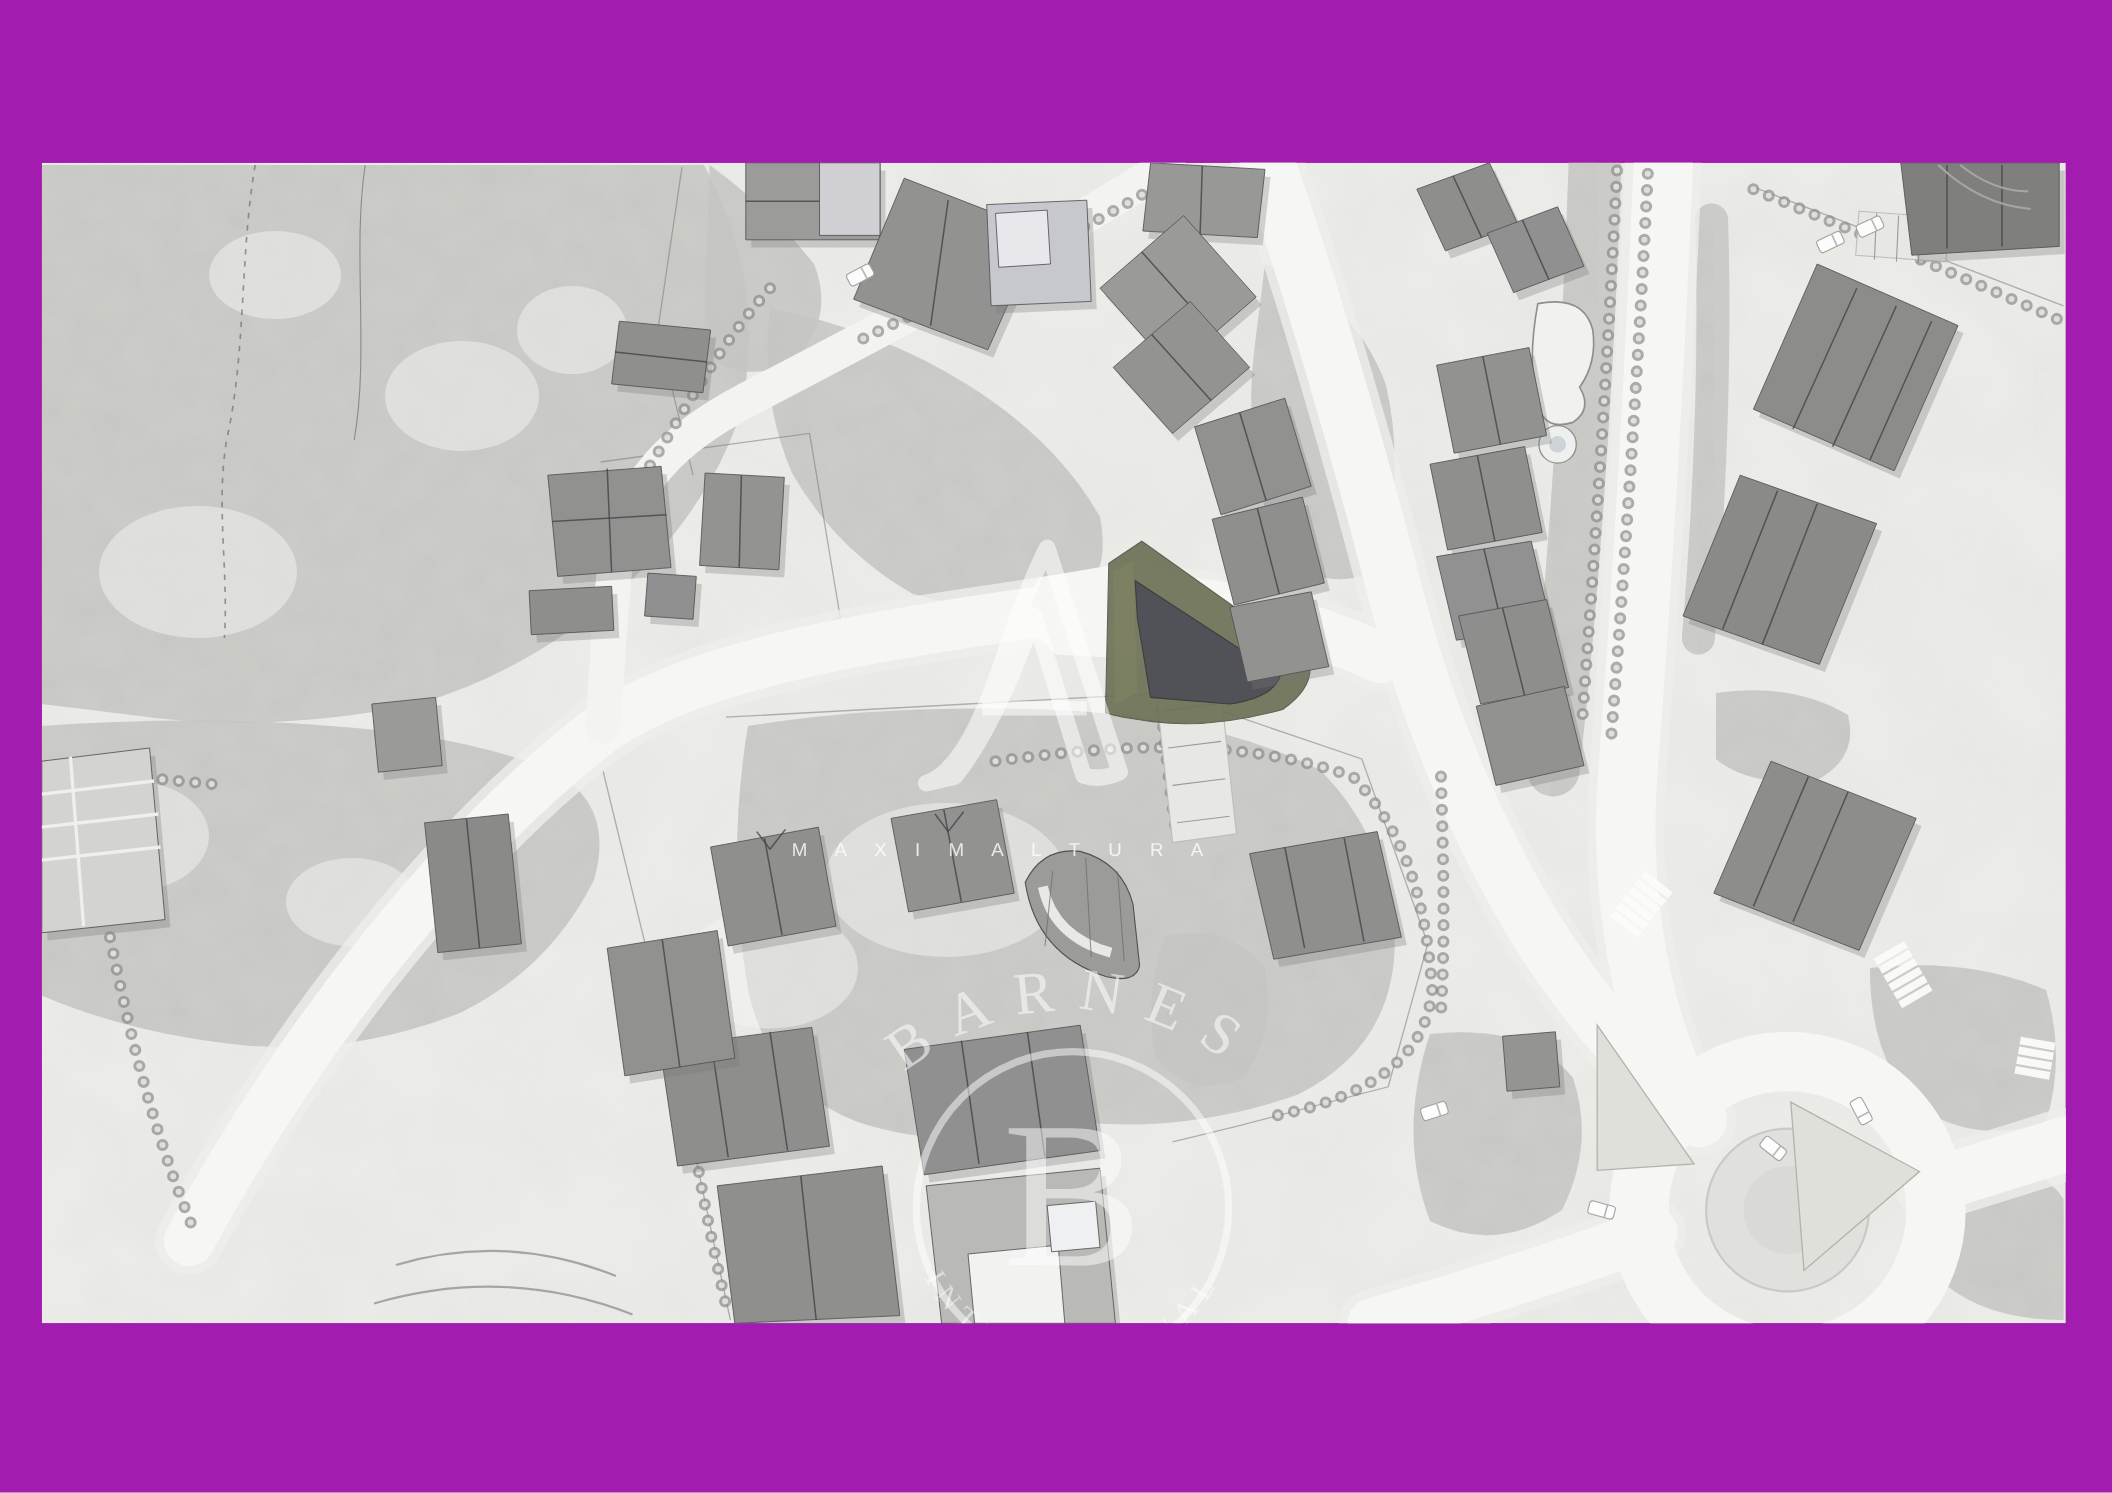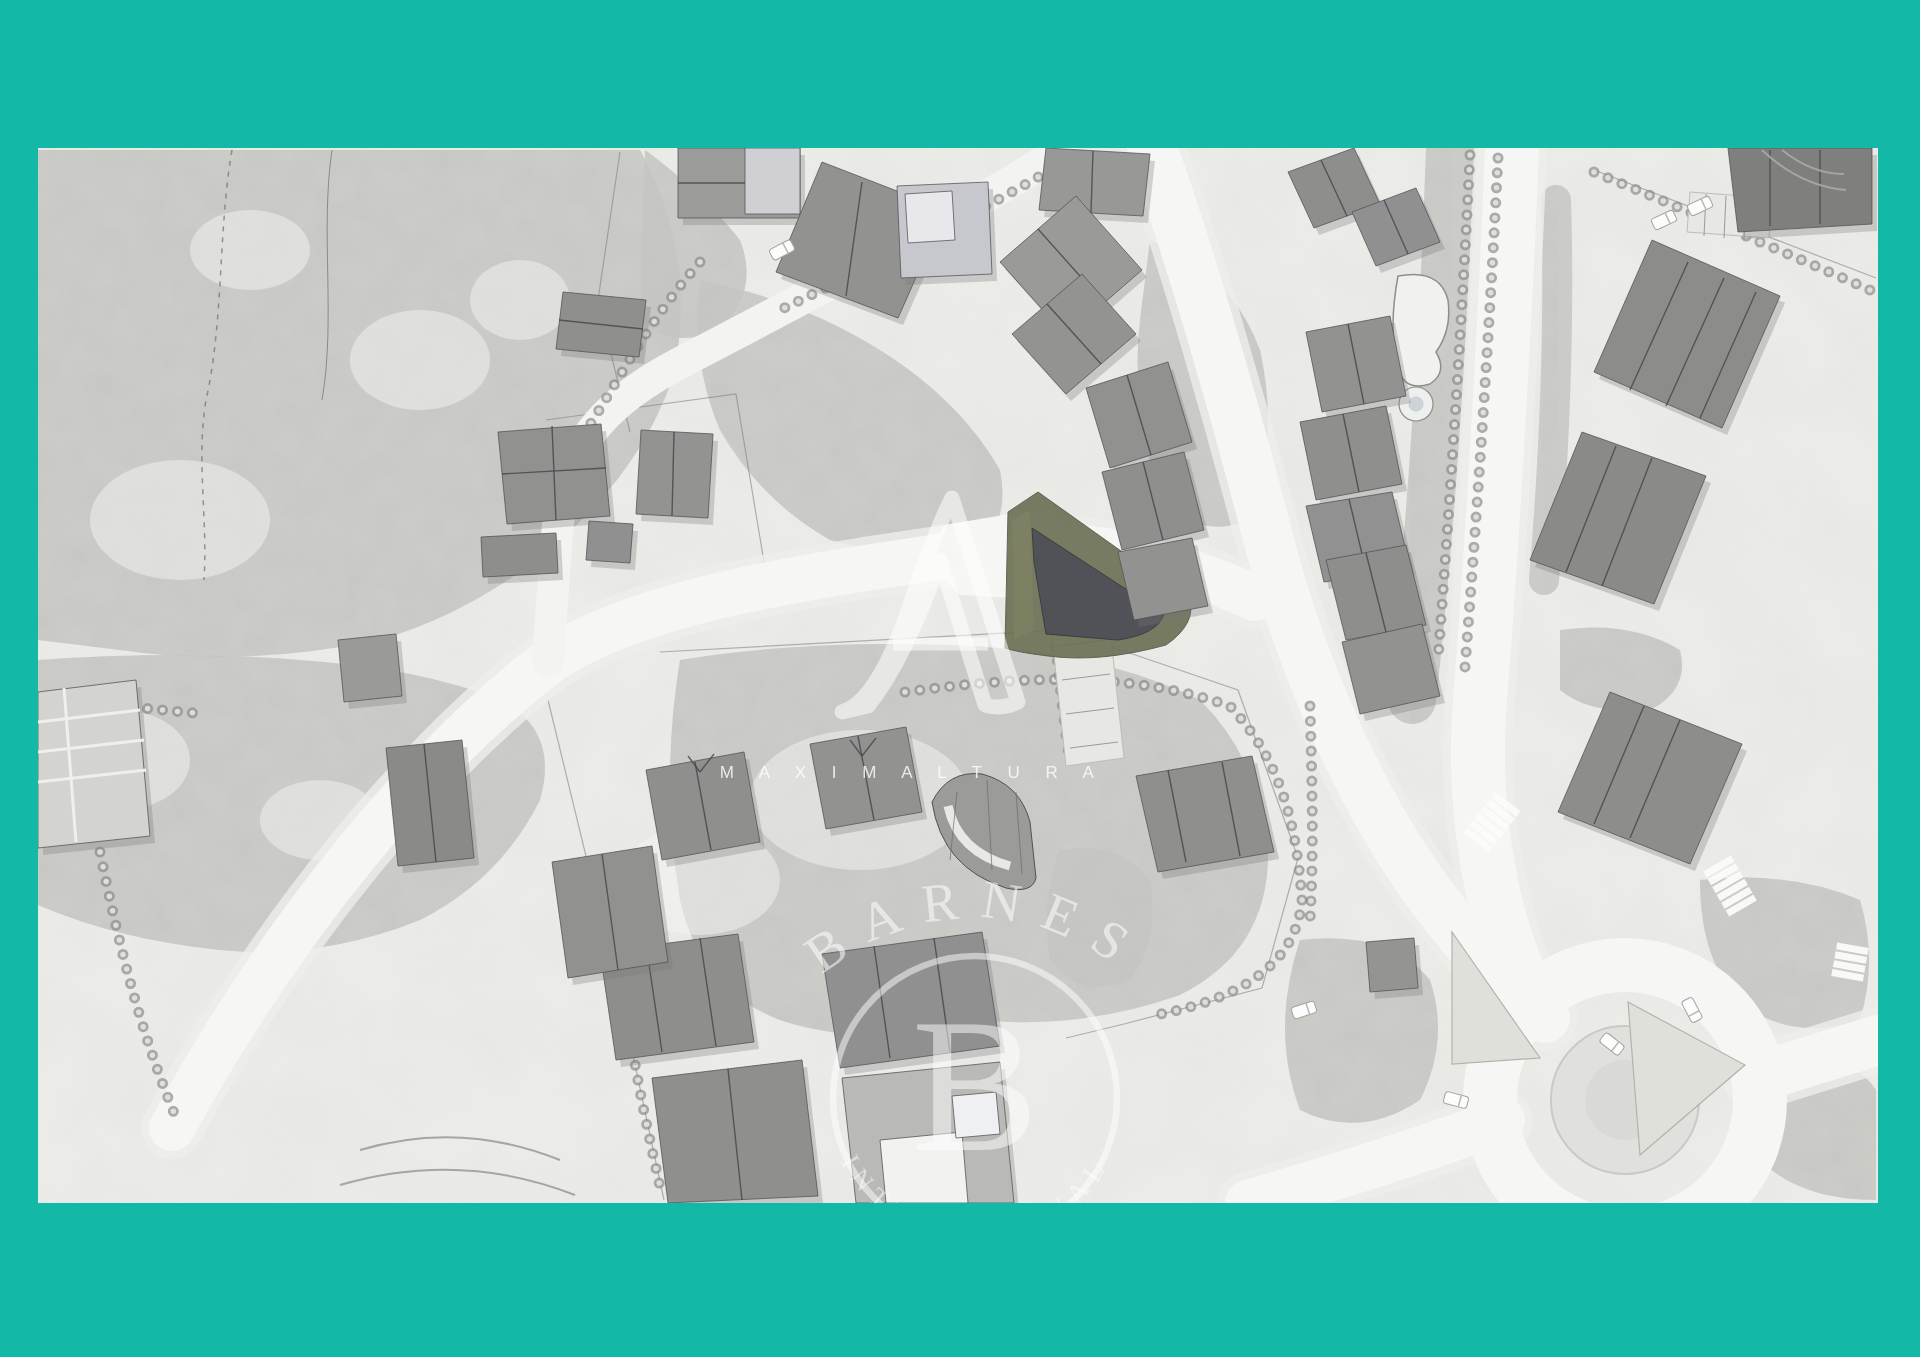--- a/index.html
+++ b/index.html
@@ -1,16 +1,16 @@
 <!DOCTYPE html>
 <html><head>
 <meta charset="utf-8">
 <style>
   html,body{margin:0;padding:0;background:#ffffff;}
-  .page{position:relative;width:1920px;height:1357px;background:#14b8a6;overflow:hidden;
+  .page{position:relative;width:1920px;height:1357px;background:#a21caf;overflow:hidden;
         font-family:"Liberation Sans",sans-serif;}
   .stage{position:absolute;inset:0;}
   svg{position:absolute;left:0;top:0;}
   .wm-serif{font-family:"Liberation Serif","DejaVu Serif",serif;}
 </style>
 </head>
 <body>
 
 <div class="page">
   <div class="stage" id="stage">

